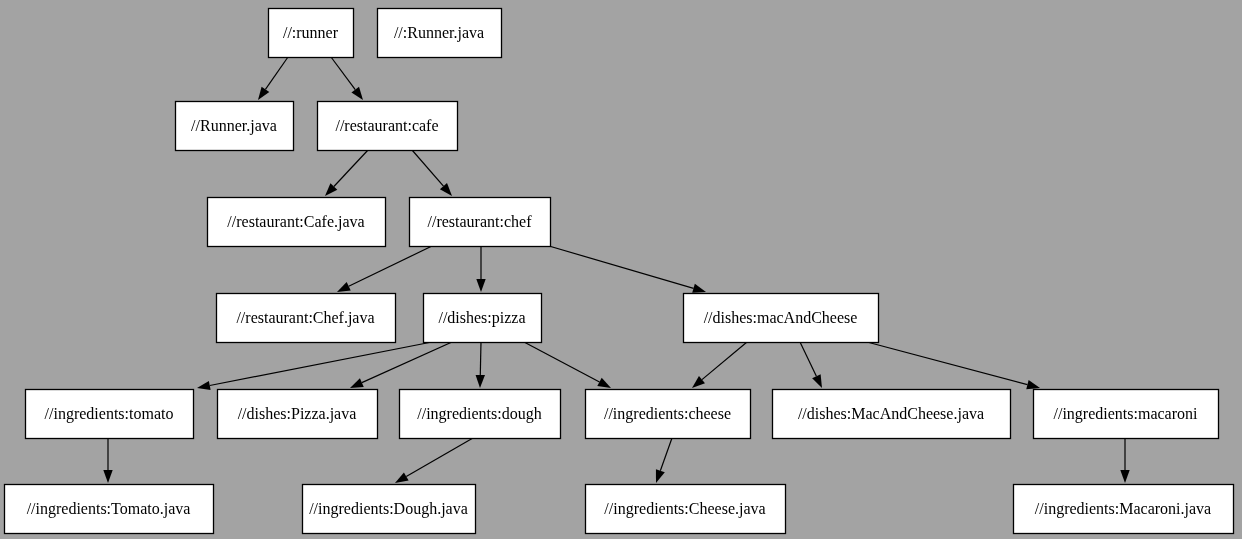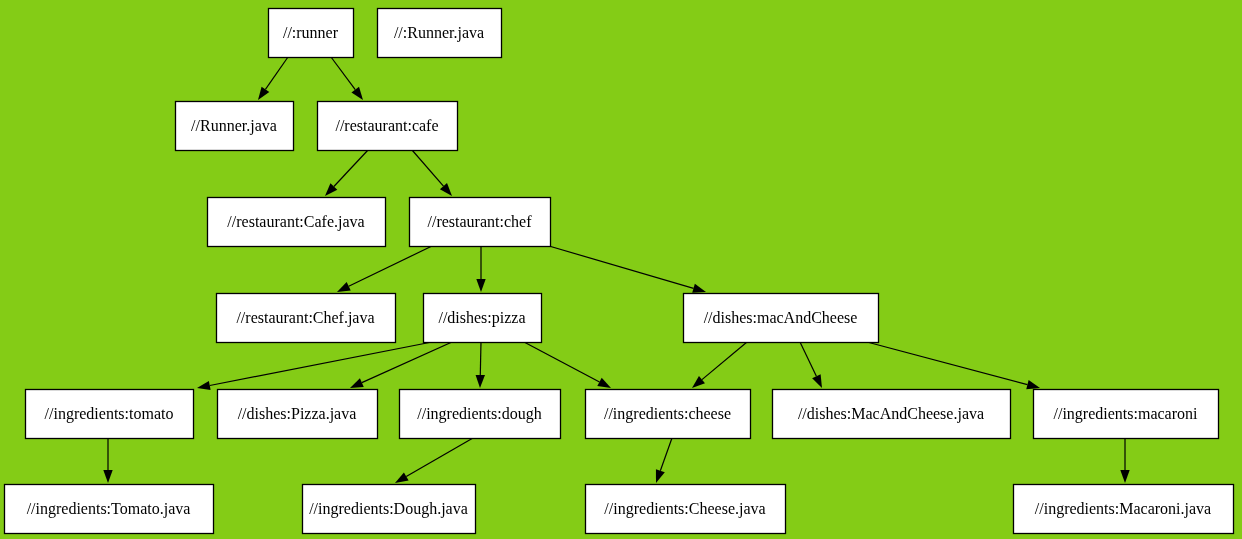--- a/index.html
+++ b/index.html
@@ -4,21 +4,21 @@
 <style>
   html, body {
     margin: 0;
     padding: 0;
     background: #ffffff;
   }
   .canvas {
     position: relative;
     width: 1242px;
     height: 539px;
-    background: #84cc16;
+    background: #a3a3a3;
     overflow: hidden;
   }
   svg text {
     font-family: "Liberation Serif", "DejaVu Serif", serif;
     font-size: 16px;
     fill: #000000;
   }
 </style>
 </head>
 <body>

